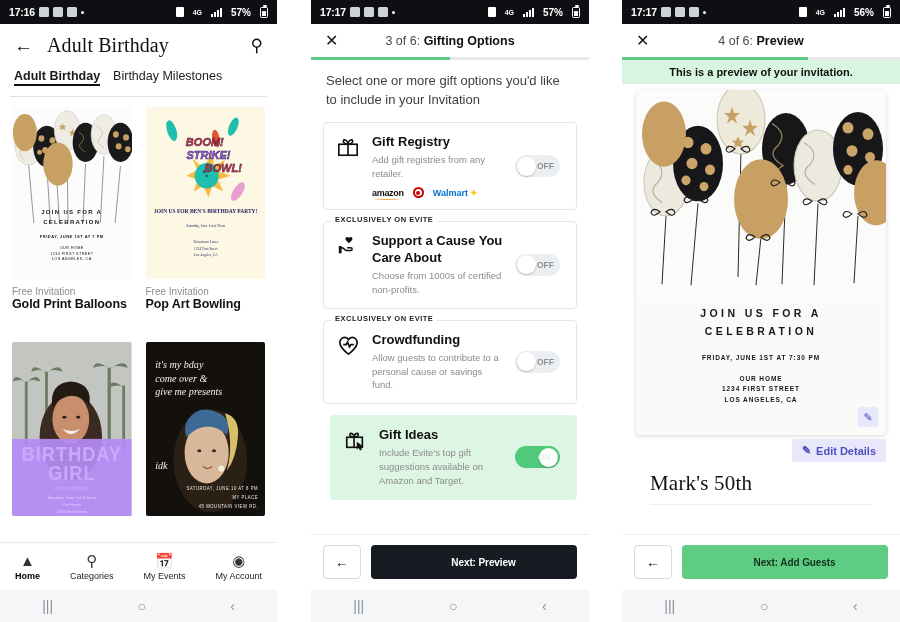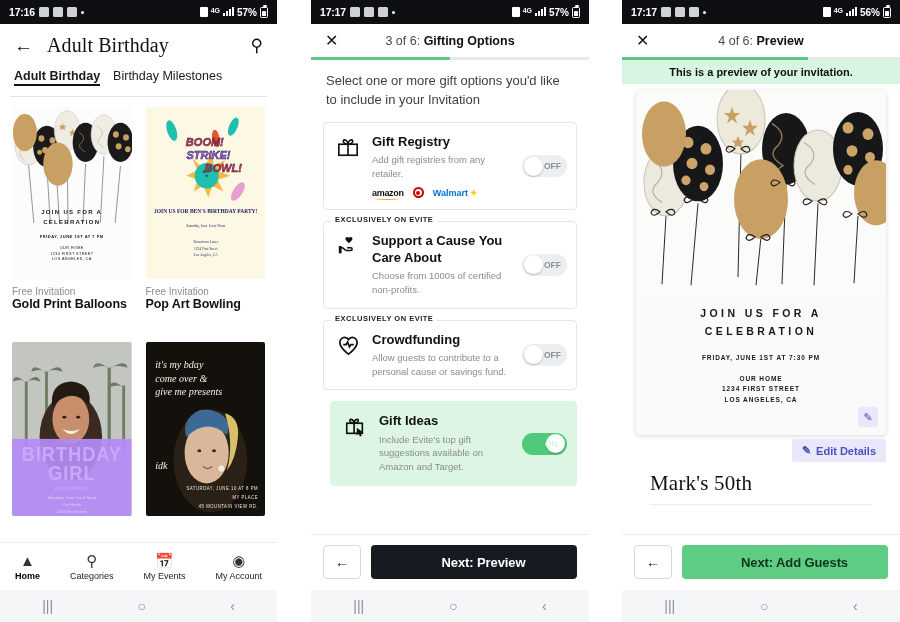--- a/index.html
+++ b/index.html
@@ -26,21 +26,21 @@
   .p3 { width: 278px; }
 
   
   .statusbar {
     height: 24px; background: #0d0f12; color: #fff;
     display: flex; align-items: center; justify-content: space-between;
     padding: 0 9px; font-size: 10.5px; font-weight: bold;
     flex: 0 0 auto;
   }
   .sb-left { display: flex; align-items: center; gap: 4px; }
-  .sb-right { display: flex; gap: 3px; }
+  .sb-right { display: flex; align-items: center; gap: 9px; }
   .sb-time { font-size: 10.5px; letter-spacing: -0.2px; }
   .sb-box {
     width: 10px; height: 10px; border-radius: 1.5px; background: #cfd3d8;
     display: inline-block;
   }
   .sb-dot { width: 3px; height: 3px; border-radius: 50%; background: #fff; display:inline-block; }
   .sb-batt { font-size: 10px; font-weight: bold; }
   .sb-bars { display: inline-flex; align-items: flex-end; gap: 1px; height: 9px; }
   .sb-bars i { width: 2px; background: #fff; display: block; }
   .sb-bars i:nth-child(1){ height:3px }
@@ -140,21 +140,21 @@
   }
 
   .wiz-body { flex: 1 1 auto; overflow: hidden; padding: 0 12px; }
   .wiz-sub {
     font-size: 13px; color: #3f3f3f; line-height: 1.45;
     padding: 12px 3px 12px 3px;
   }
 
   .opt-card {
     border: 1px solid #e6e6e6; border-radius: 4px; margin-bottom: 11px;
-    padding: 11px 9px 11px 11px; position: relative; background: #fff;
+    padding: 11px 16px 11px 11px; position: relative; background: #fff;
   }
   .opt-card.on { background: #ddf6e3; border-color: #ddf6e3; margin-left: 7px; }
   .excl-tag {
     position: absolute; top: -7px; left: 7px;
     background: #fff; font-size: 7.5px; font-weight: bold;
     letter-spacing: 0.5px; color: #222; padding: 0 4px;
   }
   .opt-row { display: flex; align-items: flex-start; gap: 11px; }
   .opt-ico { width: 26px; flex: 0 0 26px; display:flex; align-items:center; justify-content:center; padding-top:2px }
   .opt-text { flex: 1 1 auto; min-width: 0; }
@@ -192,21 +192,21 @@
     background: #fff; flex: 0 0 auto;
   }
   .back-btn {
     width: 38px; height: 34px; border: 1px solid #d9d9d9; border-radius: 4px;
     display: flex; align-items: center; justify-content: center;
     font-size: 14px; color: #111; background: #fff;
   }
   .next-btn {
     flex: 1 1 auto; height: 34px; border-radius: 4px;
     display: flex; align-items: center; justify-content: center;
-    font-size: 13px; font-weight: bold; letter-spacing: -0.1px; padding-left: 19px;
+    font-size: 10px; font-weight: bold; letter-spacing: -0.1px; padding-left: 19px;
   }
   .next-btn.dark { background: #161b22; color: #fff; }
   .next-btn.green { background: #5fcc83; color: #10331d; }
 
   
   .preview-wrap { flex: 1 1 auto; overflow: hidden; padding: 6px 14px 0 14px; }
   .inv-card {
     background: #fafafa; border-radius: 4px; box-shadow: 0 1px 4px rgba(0,0,0,.16);
     position: relative; height: 345px; overflow: hidden;
   }

